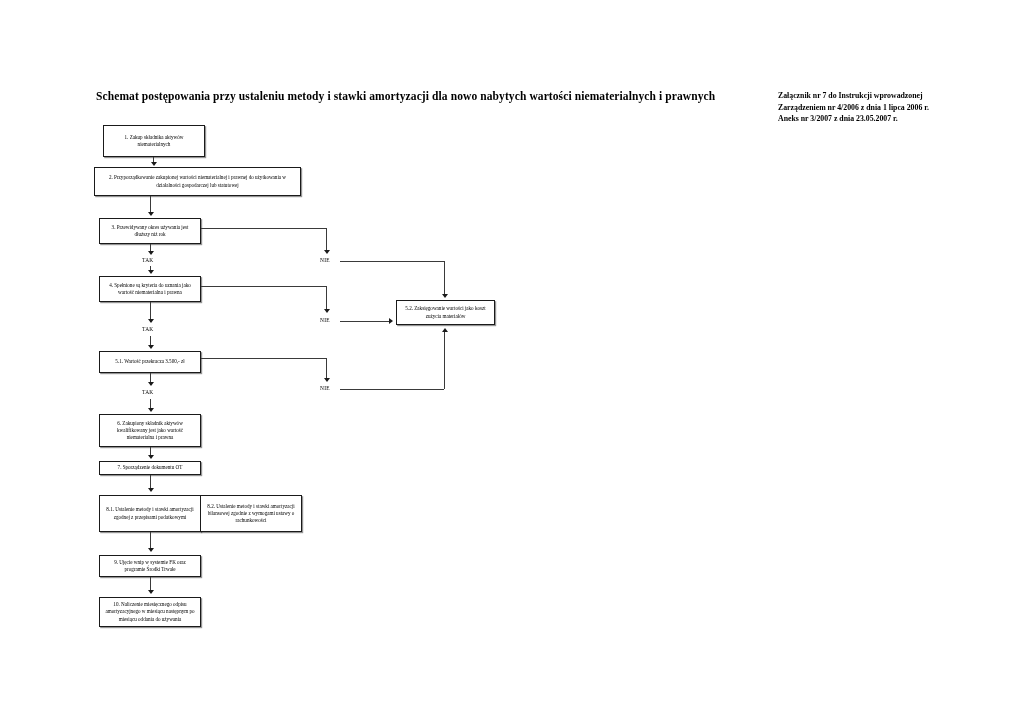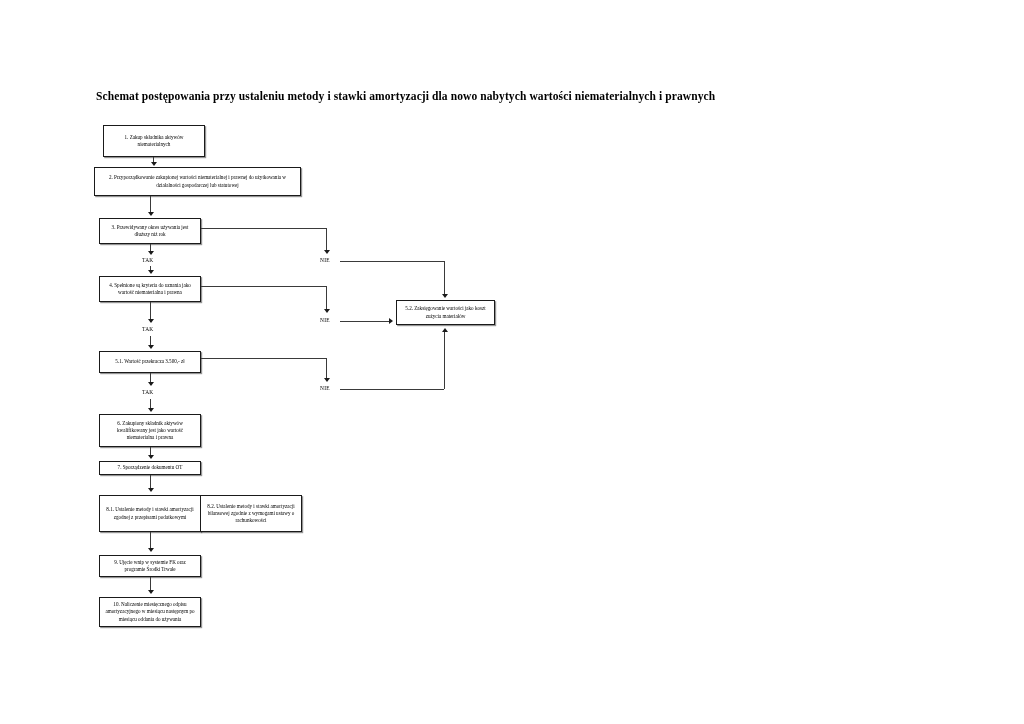--- a/index.html
+++ b/index.html
@@ -95,20 +95,25 @@
     letter-spacing: 0.3px;
   }
 </style>
 </head>
 <body>
 
 <div id="page">
 
   <div class="doc-title">Schemat postępowania przy ustaleniu metody i stawki amortyzacji dla nowo nabytych wartości niematerialnych i prawnych</div>
 
+  <div class="header-note">
+    <div>Załącznik nr 7 do Instrukcji wprowadzonej</div>
+    <div>Zarządzeniem nr 4/2006 z dnia 1 lipca 2006 r.</div>
+    <div>Aneks nr 3/2007 z dnia 23.05.2007 r.</div>
+  </div>
 
   <div class="node" style="left:103px; top:125px; width:102px; height:32px;">
     <span>1. Zakup składnika aktywów niematerialnych</span>
   </div>
 
   <div class="node" style="left:94px; top:167px; width:207px; height:29px;">
     <span>2. Przyporządkowanie zakupionej wartości niematerialnej i prawnej do użytkowania w działalności gospodarczej lub statutowej</span>
   </div>
 
   <div class="node" style="left:99px; top:218px; width:102px; height:26px;">

